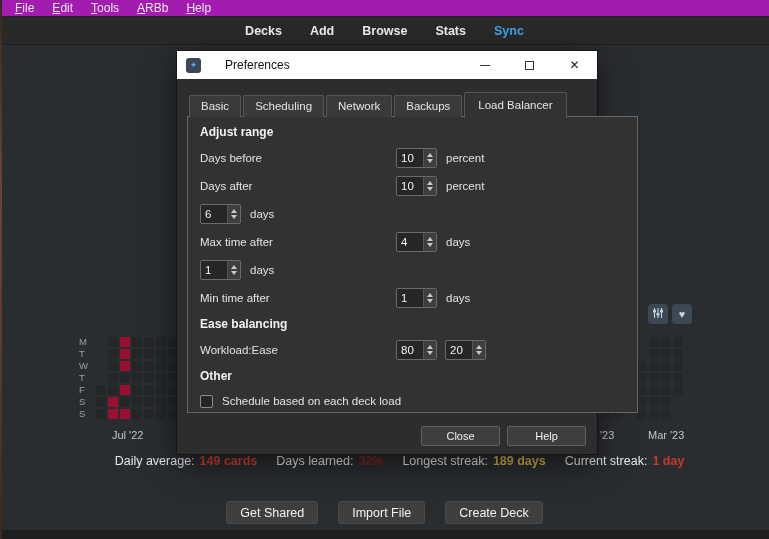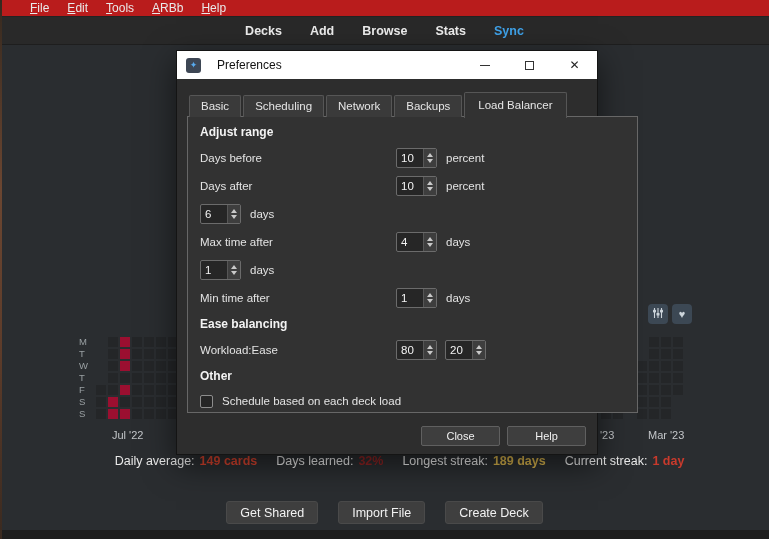--- a/index.html
+++ b/index.html
@@ -3,22 +3,22 @@
 <meta charset="utf-8">
 <style>
   * { box-sizing: border-box; }
   html,body { margin:0; padding:0; }
   body {
     width:769px; height:539px; position:relative; overflow:hidden;
     background:#2a2d30; font-family:"Liberation Sans", sans-serif;
     -webkit-font-smoothing:antialiased;
   }
   
-  #menubar { position:absolute; top:0; left:0; right:0; height:17px; background:#b91c1c;
-    display:flex; align-items:center; padding-left:21px; border-bottom:1px solid #232323; }
+  #menubar { position:absolute; top:0; left:0; right:0; height:17px; background:#a21caf;
+    display:flex; align-items:center; padding-left:6px; border-bottom:1px solid #232323; }
   .menu-item { color:#e9e9e9; font-size:12px; padding:0 9px; line-height:16px; }
   #navbar { position:absolute; top:17px; left:0; right:0; height:28px; background:#292929;
     display:flex; align-items:center; justify-content:center; gap:28px; border-bottom:1px solid #1e1e1e; }
   .nav-item { color:#ececec; font-size:12.5px; font-weight:700; }
   #edge-strip { position:absolute; left:0; top:0; width:2px; height:539px; z-index:50;
     background:linear-gradient(#35291f,#6b4631 35%,#5d3c2a 65%,#3a2a20); }
   #bottom-strip { position:absolute; left:0; bottom:0; right:0; height:9px; background:#1e1e1e; }
 
   
   #hm-day-labels { position:absolute; left:79px; top:336px; }
@@ -39,21 +39,21 @@
     display:flex; justify-content:center; gap:20px; }
   .btn-big { height:23px; background:#3f3f3f; border:1px solid #4a4a4a; border-radius:3px;
     color:#f2f2f2; font-size:12.5px; padding:0 13px; display:flex; align-items:center; }
 
   
   #dialog { position:absolute; left:176px; top:50px; width:422px; height:405px;
     background:#2d2d2d; border:1px solid #141414; box-shadow:0 10px 30px rgba(0,0,0,.55); z-index:10; }
   #dlg-titlebar { height:28px; background:#ffffff; display:flex; align-items:center; }
   #dlg-icon { width:15px; height:15px; margin-left:9px; background:#3d4654; border-radius:3px;
     display:flex; align-items:center; justify-content:center; color:#58aaee; font-size:9px; line-height:9px; flex:none; }
-  #dlg-title { margin-left:16px; font-size:12px; color:#111111; }
+  #dlg-title { margin-left:24px; font-size:12px; color:#111111; }
   #dlg-controls { margin-left:auto; display:flex; height:27px; }
   .dlg-ctrl { width:45px; display:flex; align-items:center; justify-content:center; }
   .glyph-min { width:10px; height:1px; background:#333; }
   .glyph-max { width:9px; height:9px; border:1px solid #333; }
   .glyph-close { font-size:12px; color:#222; line-height:12px; }
 
   #dlg-tabs { position:absolute; left:12px; top:39px; height:27px; display:flex; align-items:flex-end; z-index:3; }
   .tab { background:#3a3a3a; border:1px solid #565656; border-bottom:none; border-radius:2px 2px 0 0;
     color:#e5e5e5; font-size:11.5px; padding:4px 11px 5px; margin-right:2px; }
   .tab.active { background:#323232; padding:6px 13px 7px; margin-bottom:-1px; z-index:4; position:relative; }

